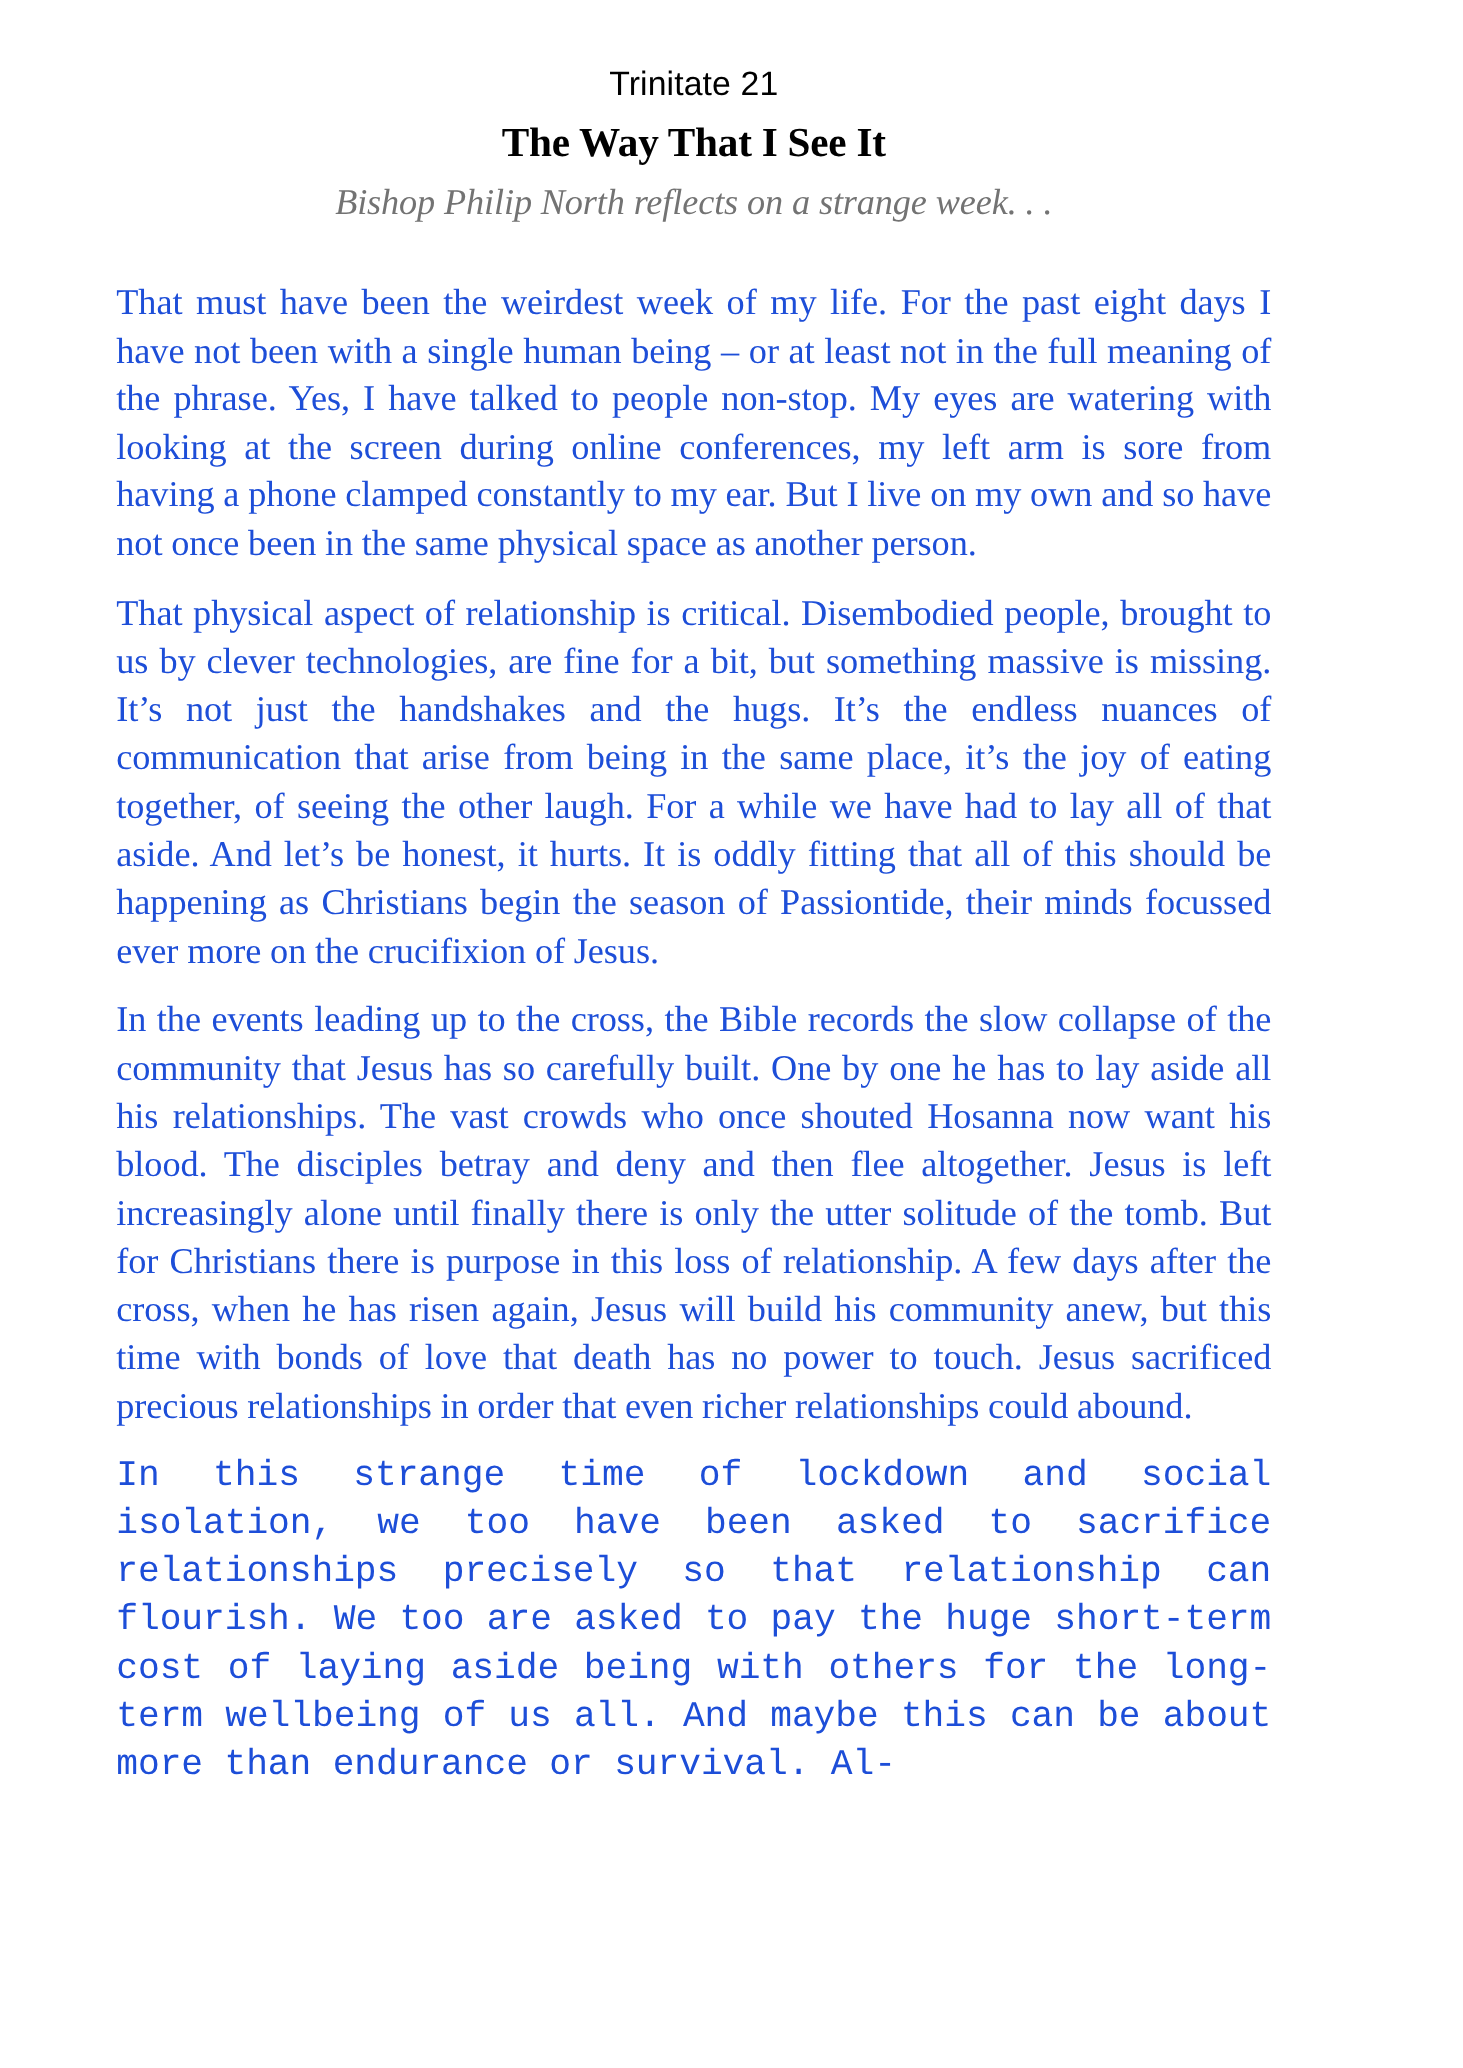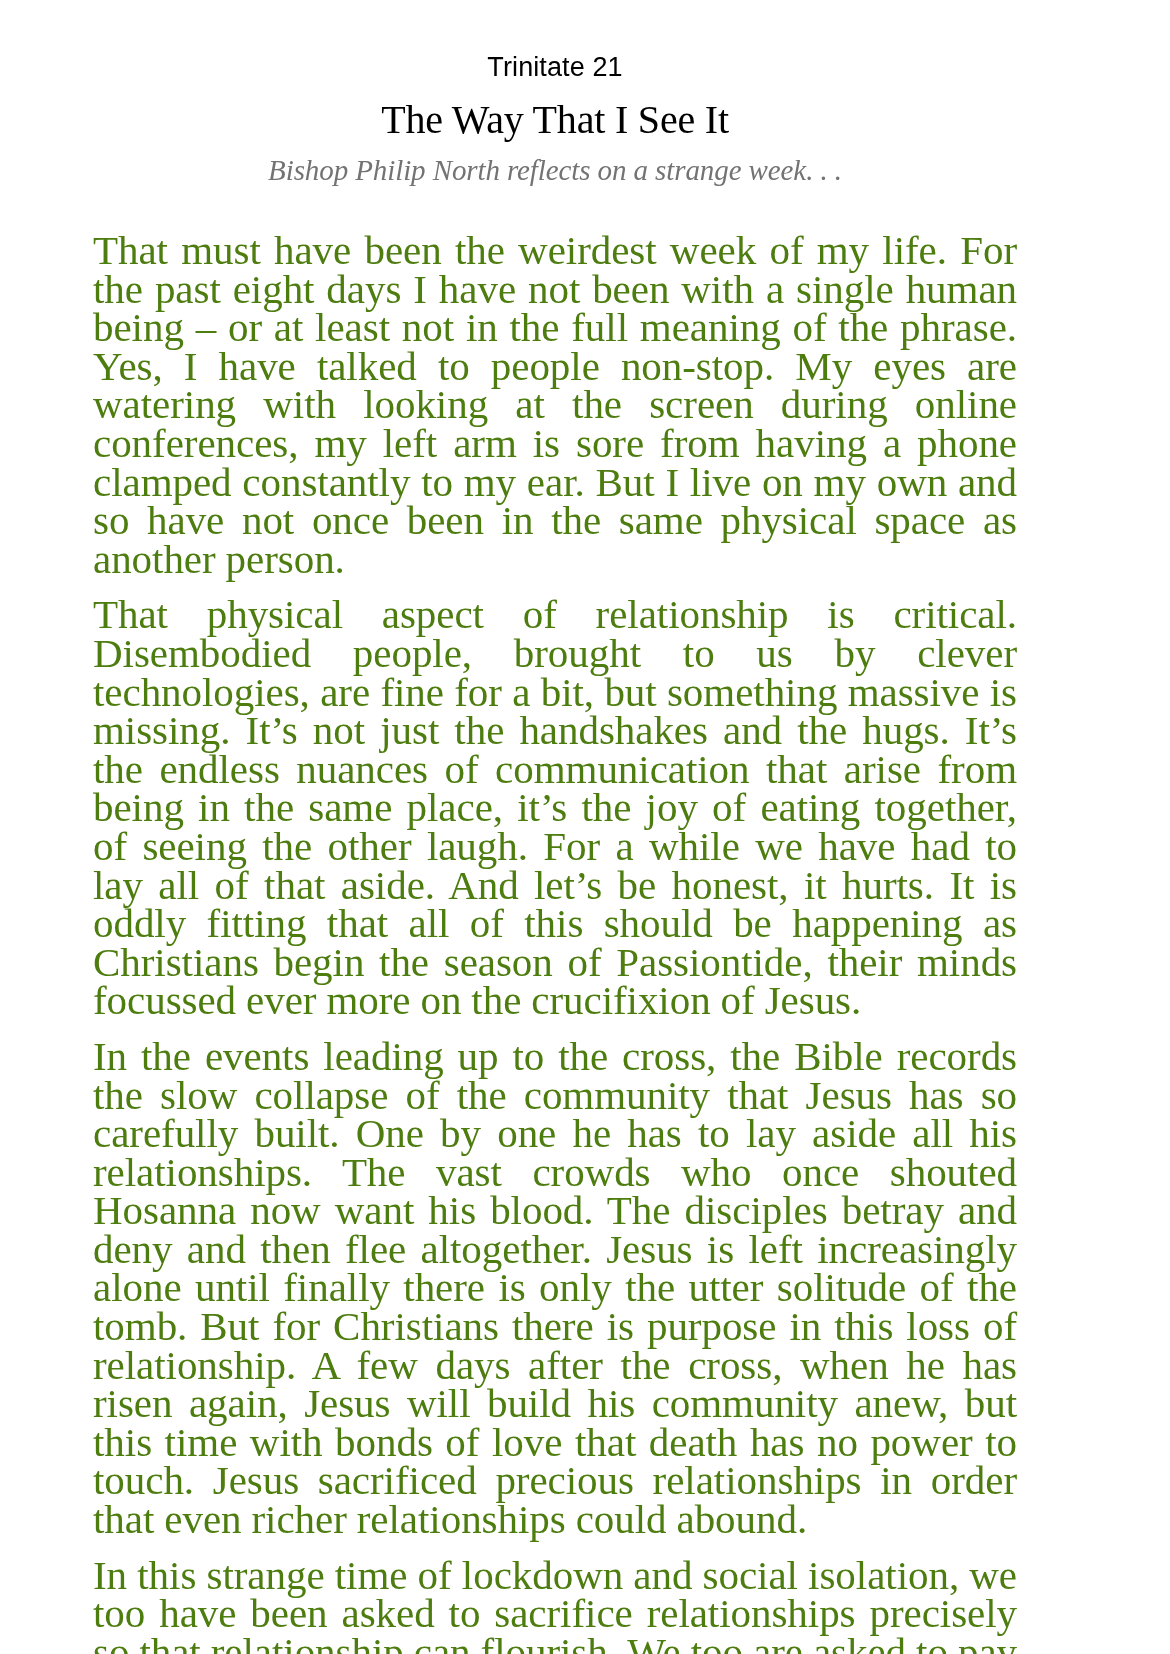--- a/index.html
+++ b/index.html
@@ -28,22 +28,22 @@
     font-size: 27px;
     text-align: center;
     margin: 0;
     padding-top: 53px;
     line-height: 1.1;
     letter-spacing: 0.1px;
     color: #000000;
   }
   .doc-title {
     font-family: "Liberation Serif", serif;
-    font-weight: normal;
-    font-size: 40px;
+    font-weight: bold;
+    font-size: 33px;
     text-align: center;
     margin: 0;
     padding-top: 14px;
     line-height: 1.15;
     letter-spacing: -0.2px;
     color: #000000;
   }
   .doc-subtitle {
     font-family: "Liberation Serif", serif;
     font-style: italic;
@@ -53,33 +53,34 @@
     padding-top: 11px;
     line-height: 1.15;
     letter-spacing: -0.1px;
     color: #737373;
   }
   .body-copy {
     margin-top: 44px;
   }
   .body-copy p {
     font-family: "Liberation Serif", serif;
-    font-size: 41px;
+    font-size: 29px;
     line-height: 38.6px;
     text-align: justify;
     text-justify: inter-word;
     margin: 0 0 17px 0;
-    color: #4d7c0f;
+    color: #1d4ed8;
     -webkit-hyphens: auto;
     hyphens: auto;
     word-spacing: -0.2px;
     letter-spacing: -0.05px;
   }
   .body-copy p:last-child {
     margin-bottom: 0;
+    font-family: Liberation Mono, monospace;
   }
 </style>
 </head>
 <body>
 
 <div class="page">
   <div class="content">
 
     <div class="issue-line">Trinitate 21</div>
 

